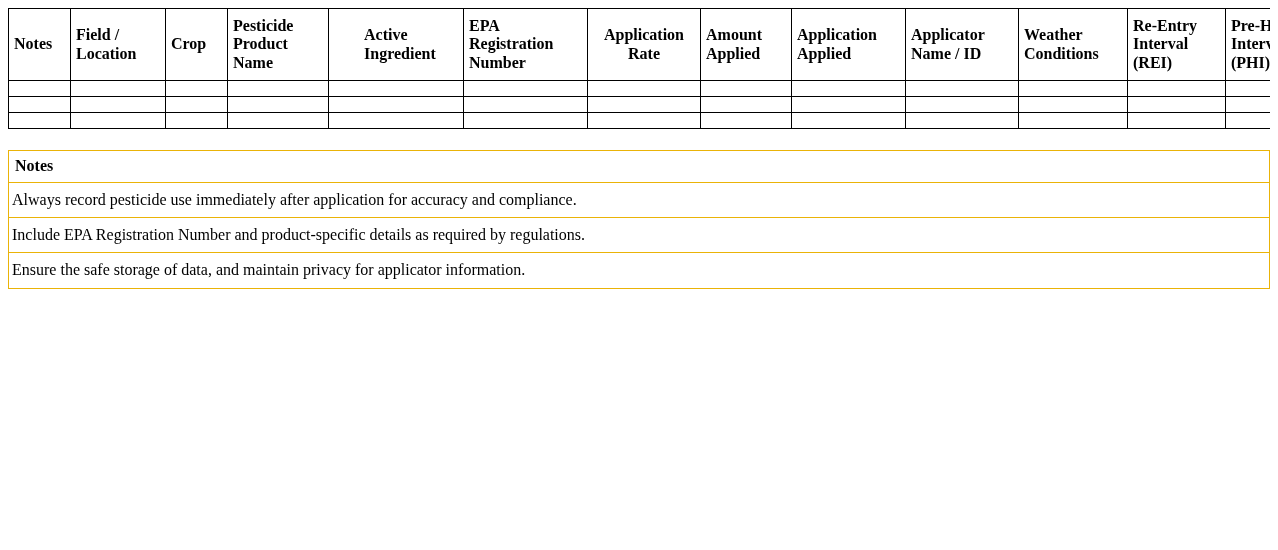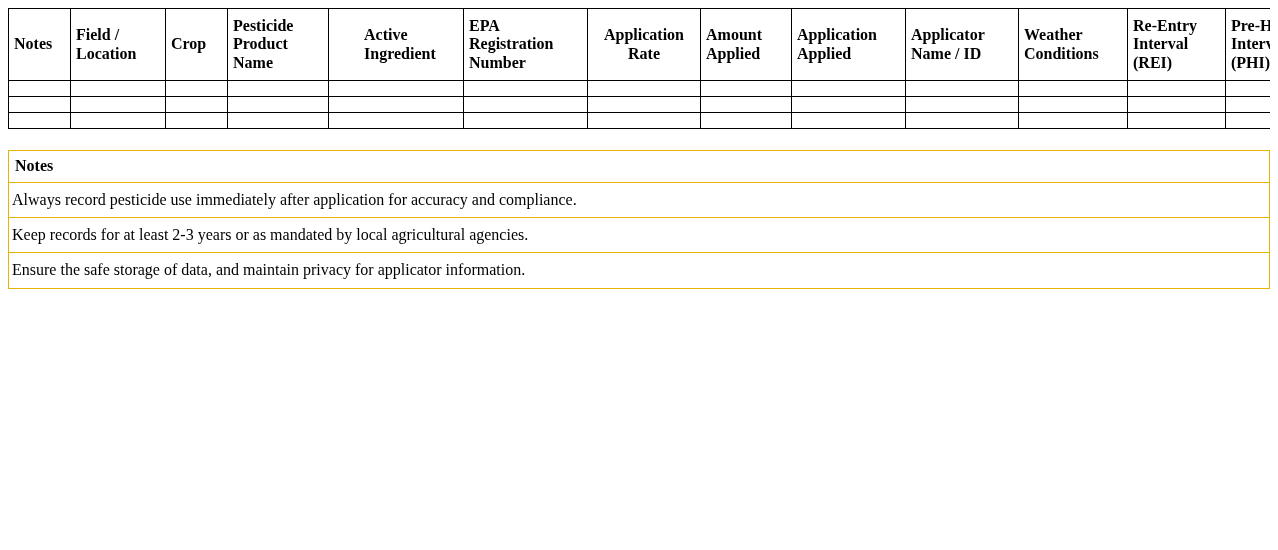--- a/index.html
+++ b/index.html
@@ -132,21 +132,21 @@
     <thead>
       <tr>
         <th>Notes</th>
       </tr>
     </thead>
     <tbody>
         <tr>
           <td>Always record pesticide use immediately after application for accuracy and compliance.</td>
         </tr>
         <tr>
-          <td>Keep records for at least 2-3 years or as mandated by local agricultural agencies.</td>
+          <td>Include EPA Registration Number and product-specific details as required by regulations.</td>
         </tr>
         <tr>
           <td>Ensure the safe storage of data, and maintain privacy for applicator information.</td>
         </tr>
       </tbody>
   </table>
 
 </div>
 
 </body></html>

